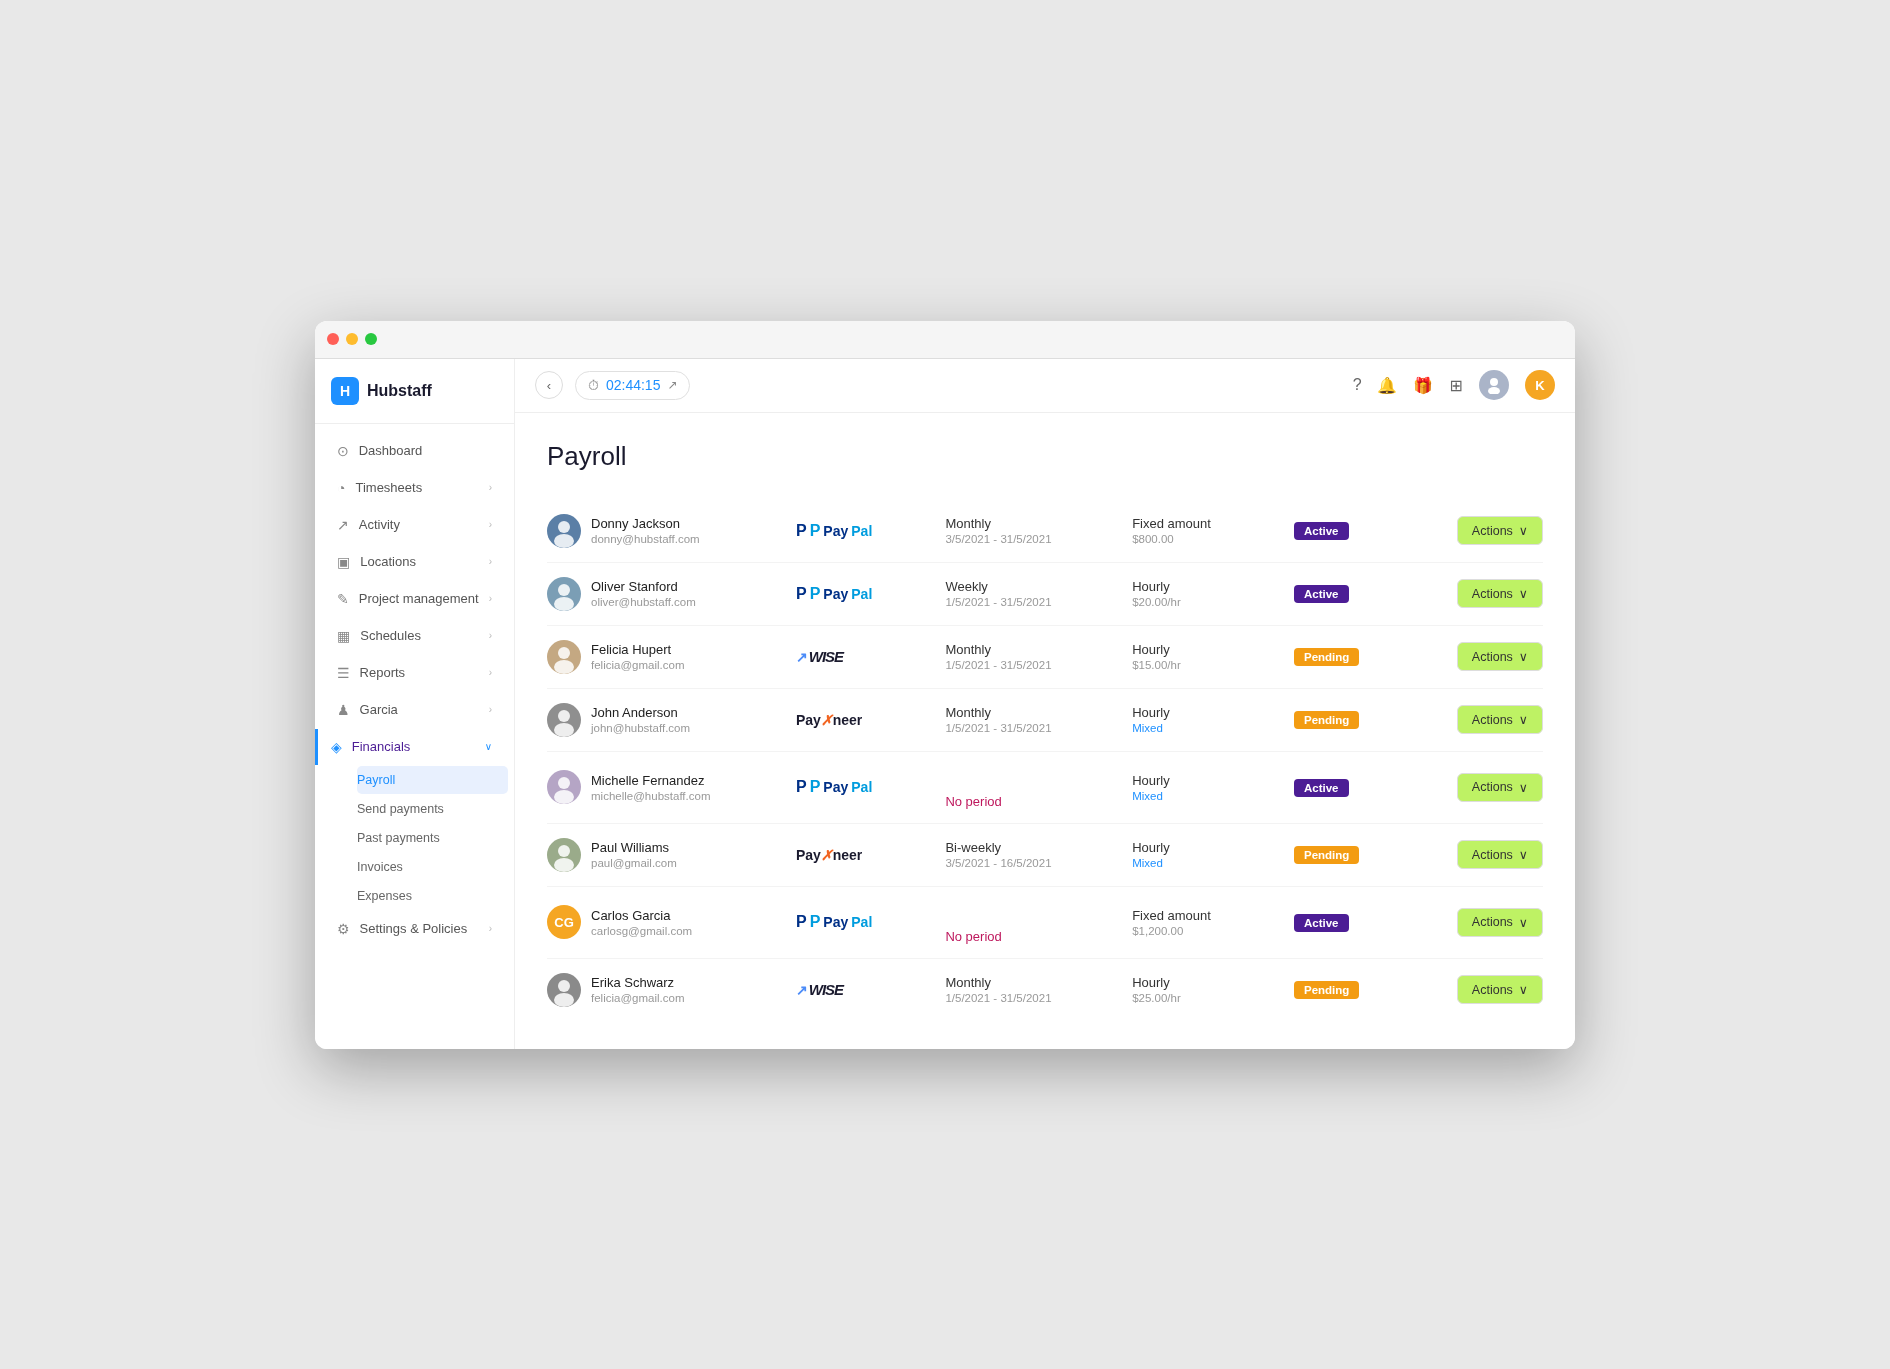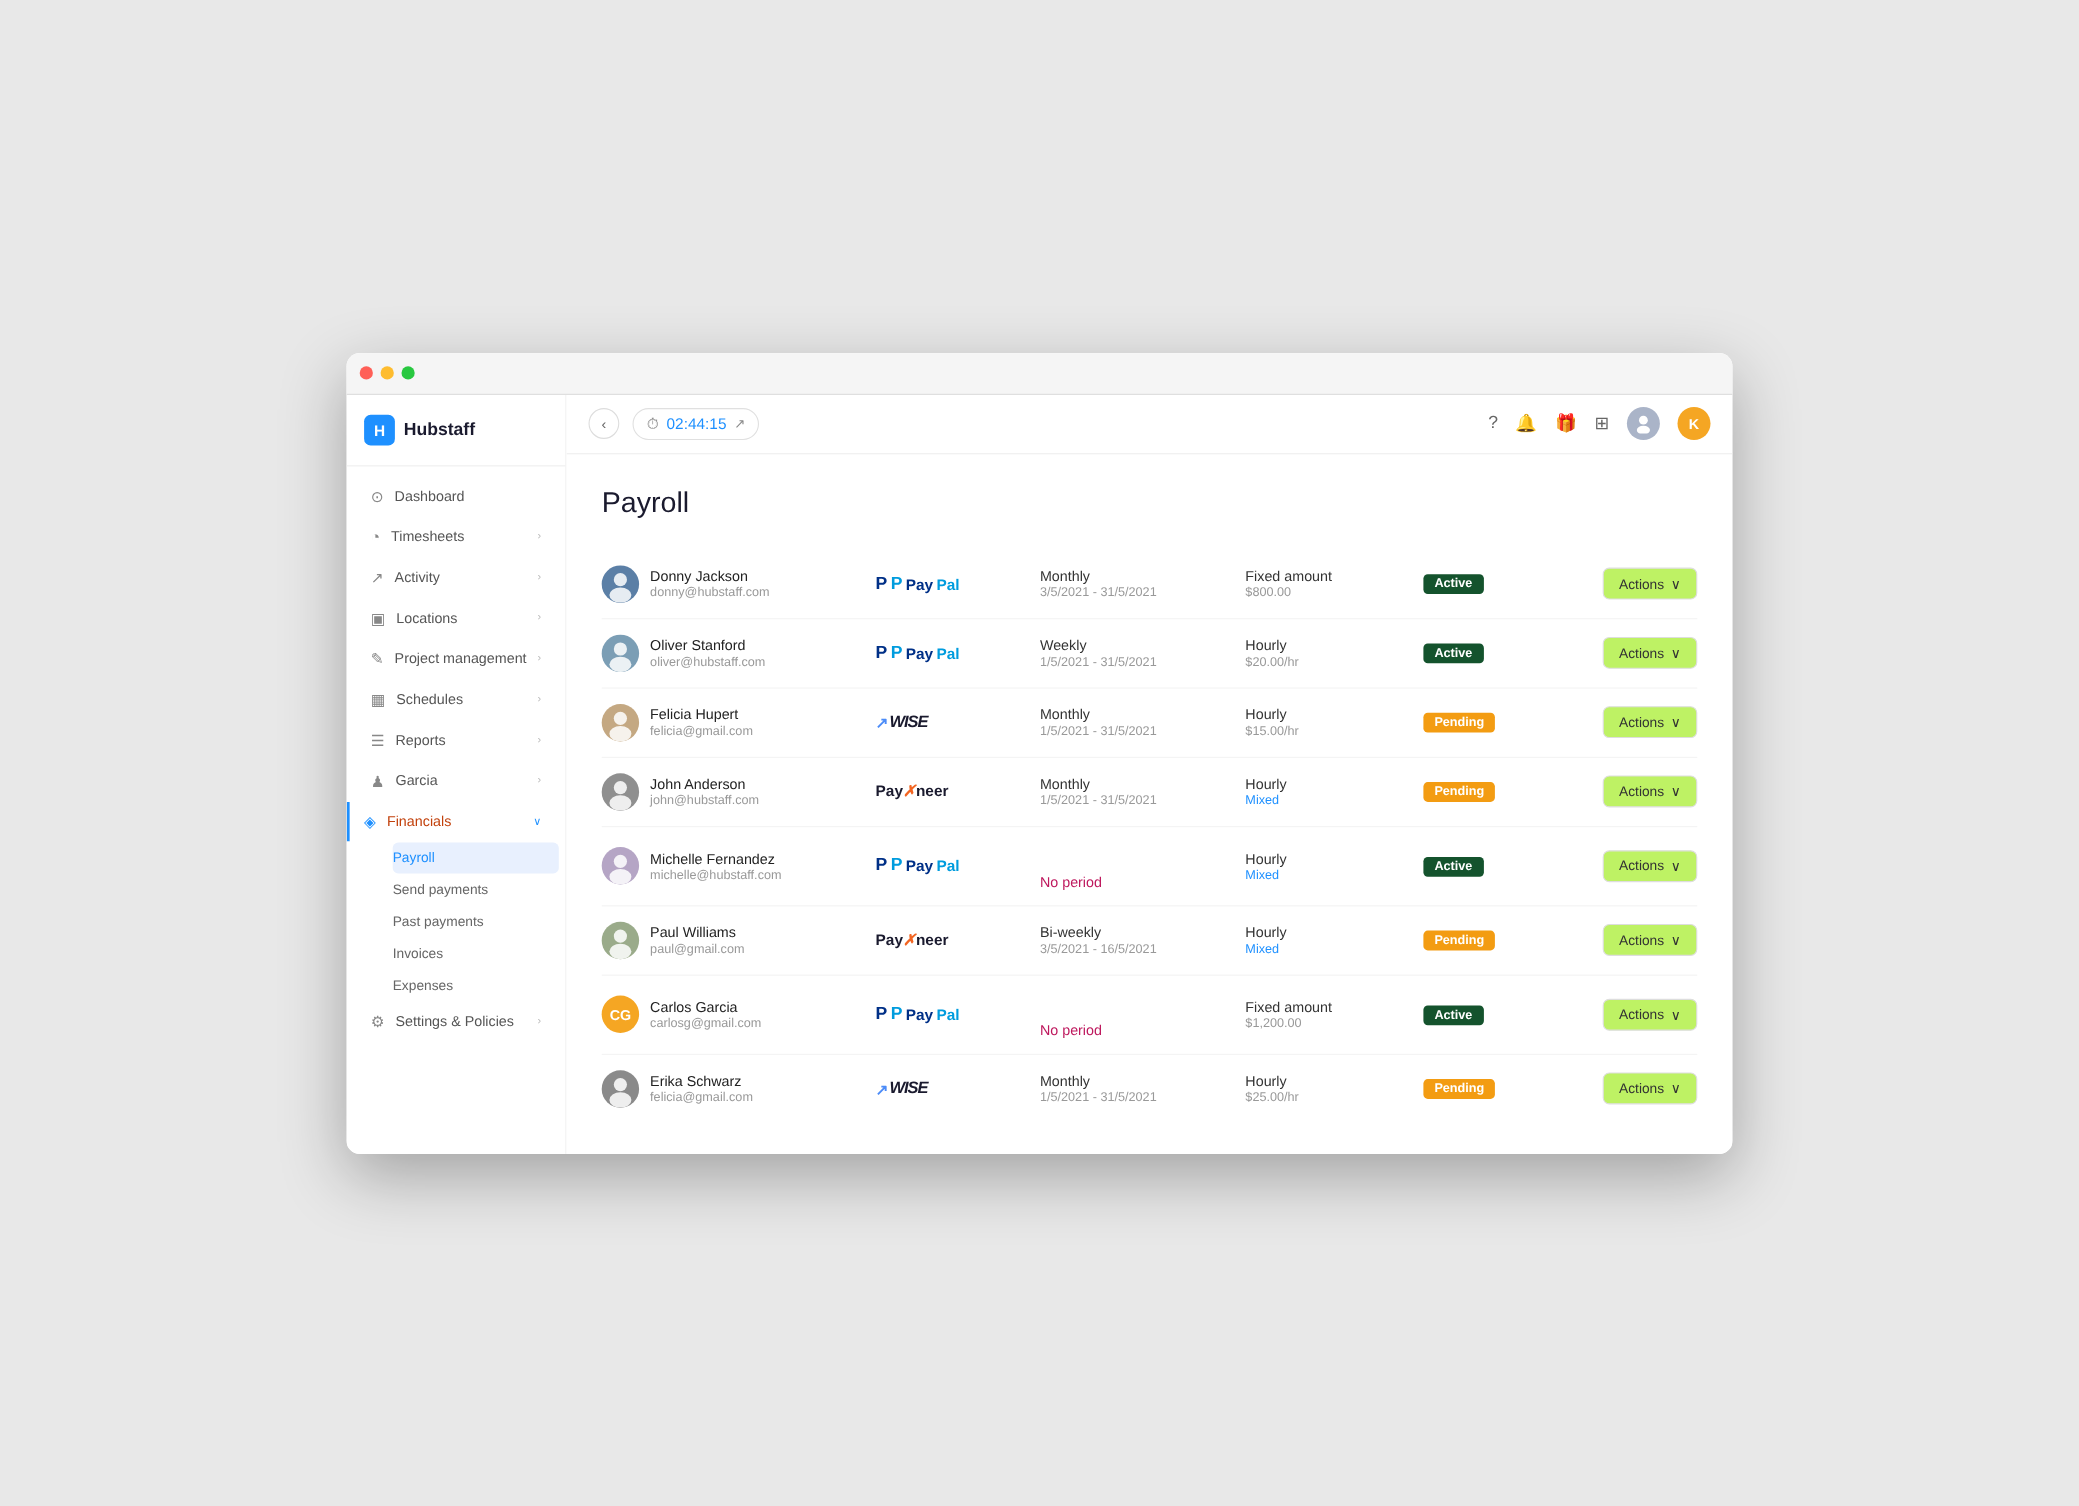--- a/index.html
+++ b/index.html
@@ -211,21 +211,21 @@
     .rate-value { font-size: 11.5px; color: #999; margin-top: 2px; }
     .rate-mixed { color: #1e90ff; }
     .badge {
       display: inline-block;
       padding: 3px 10px;
       border-radius: 4px;
       font-size: 11.5px;
       font-weight: 600;
       color: white;
     }
-    .badge-active { background: #14532d; }
+    .badge-active { background: #4c1d95; }
     .badge-pending { background: #f39c12; }
     .actions-btn {
       border: 1.5px solid #ddd;
       border-radius: 6px;
       background: #bef264;
       padding: 6px 14px;
       font-size: 12.5px;
       cursor: pointer;
       display: flex; align-items: center; gap: 6px;
       color: #333;
@@ -306,21 +306,21 @@
           <div class="nav-item-left">
             <span class="nav-icon">♟</span>
             <span>Garcia</span>
           </div>
           <span class="nav-chevron">›</span>
         </div>
 
         <div class="nav-item active" style="border-left: 3px solid #1e90ff; border-radius: 0 6px 6px 0; margin-left: 0; padding-left: 13px;">
           <div class="nav-item-left">
             <span class="nav-icon" style="color:#1e90ff;">◈</span>
-            <span style="color:#c2410c;">Financials</span>
+            <span style="color:#4c1d95;">Financials</span>
           </div>
           <span class="nav-chevron" style="color:#1e90ff;">∨</span>
         </div>
 
         <div class="nav-sub">
           <div class="nav-sub-item active">
             <span>Payroll</span>
           </div>
           <div class="nav-sub-item">
             <span>Send payments</span>

